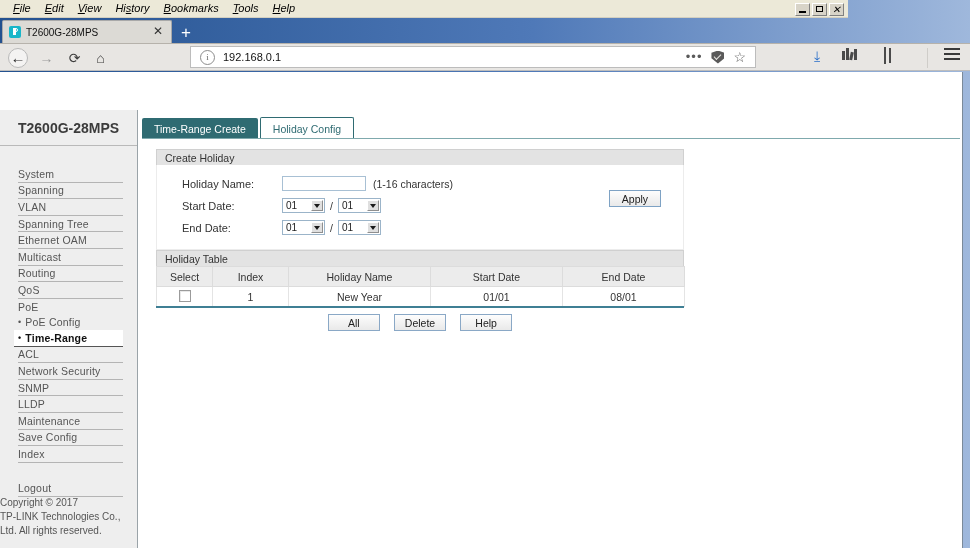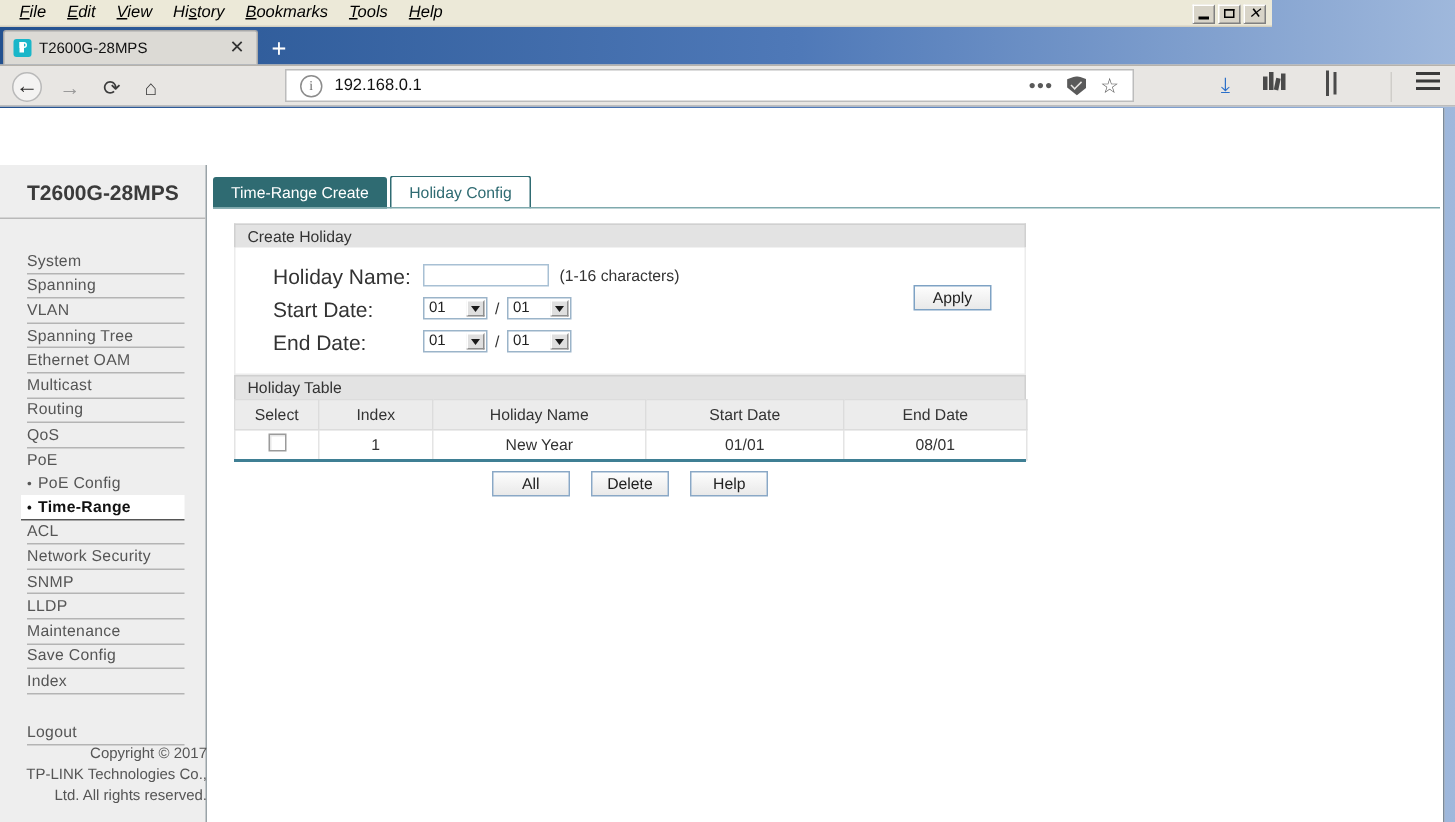--- a/index.html
+++ b/index.html
@@ -100,38 +100,38 @@
     font-size:14px;font-weight:bold;color:#3b3b3b;border-bottom:1px solid #b9b9b9;box-sizing:border-box;}
   .menu{padding-top:20px;}
   .mrow{height:15.6px;margin:0 14px 0 18px;display:flex;align-items:center;
     border-bottom:1px solid #b4b4b4;font-size:10.5px;color:#555;white-space:nowrap;letter-spacing:.2px;}
   .mrow.sub{color:#555;}
   .mrow.sub .bul{font-size:9px;margin-right:4px;color:#555;line-height:9px;}
   .mrow.active{background:#fff;color:#111;font-weight:bold;border-bottom:1px solid #555;margin-left:14px;padding-left:4px;}
   .mrow.active .bul{font-size:9px;margin-right:4px;}
   .mrow.nobd{border-bottom:none;}
   .mgap{height:18px;}
-  .copyright{position:absolute;left:0;bottom:10px;width:138px;text-align:right;
+  .copyright{position:absolute;left:0;bottom:10px;width:138px;text-align:left;
     font-size:10px;color:#555;line-height:14px;}
 
   
   .main{position:absolute;left:139px;top:38px;right:0;bottom:0;background:#fff;}
   .tabs{position:absolute;left:3px;top:7px;height:22px;display:flex;align-items:flex-end;}
   .tab{height:21px;padding:0 12px;background:#2f6b72;color:#fff;font-size:10.5px;
     display:flex;align-items:center;margin-right:2px;border-radius:2px 2px 0 0;white-space:nowrap;}
   .tab.sel{background:#fff;color:#2f6b72;font-weight:normal;border:1px solid #2f6b72;border-bottom:none;
     box-sizing:border-box;height:22px;}
   .tabs-underline{position:absolute;left:3px;top:28px;width:818px;height:1px;background:#7fa9ad;}
 
   .panel{position:absolute;left:17px;top:39px;width:528px;}
   .panel-hd{height:16px;background:#e3e3e3;border:1px solid #d0d0d0;border-bottom:none;
     font-size:10.5px;color:#333;display:flex;align-items:center;padding-left:8px;box-sizing:border-box;}
   .panel-body{border:1px solid #ececec;border-top:none;padding:8px 0 10px 0;position:relative;}
   .frow{display:flex;align-items:center;height:21px;margin-bottom:1px;}
-  .flabel{width:125px;padding-left:25px;font-size:14px;color:#333;box-sizing:border-box;}
+  .flabel{width:125px;padding-left:25px;font-size:11px;color:#333;box-sizing:border-box;}
   .tinput{width:84px;height:15px;border:1px solid #a8c0d4;background:#fff;box-sizing:border-box;
     font-size:10.5px;padding:0 2px;outline:none;font-family:"Liberation Sans",sans-serif;}
   .hint{font-size:10.5px;color:#333;margin-left:7px;}
   .sel-wrap{position:relative;display:inline-block;}
   .mini-select{width:43px;height:15px;border:1px solid #9bb4c9;background:#fff;box-sizing:border-box;
     font-size:10px;color:#222;display:flex;align-items:center;padding-left:3px;position:relative;}
   .mini-select .arrowbox{position:absolute;right:1px;top:1px;width:12px;height:11px;background:#dfdfdf;
     border:1px solid #8f8f8f;border-top-color:#fff;border-left-color:#fff;box-sizing:border-box;
     display:flex;align-items:center;justify-content:center;}
   .mini-select .arrowbox:after{content:"";border-left:3px solid transparent;border-right:3px solid transparent;

